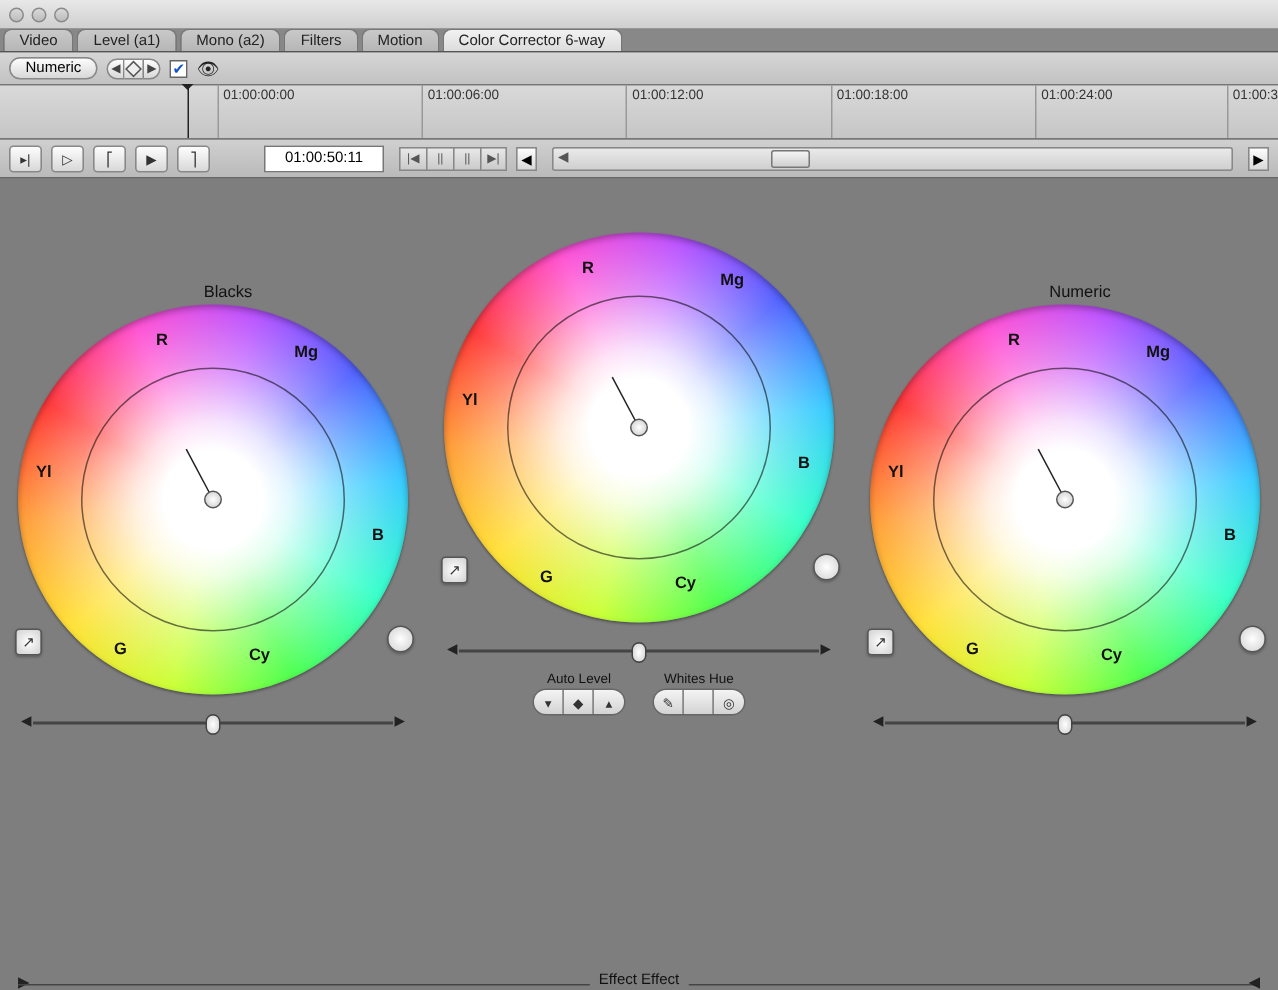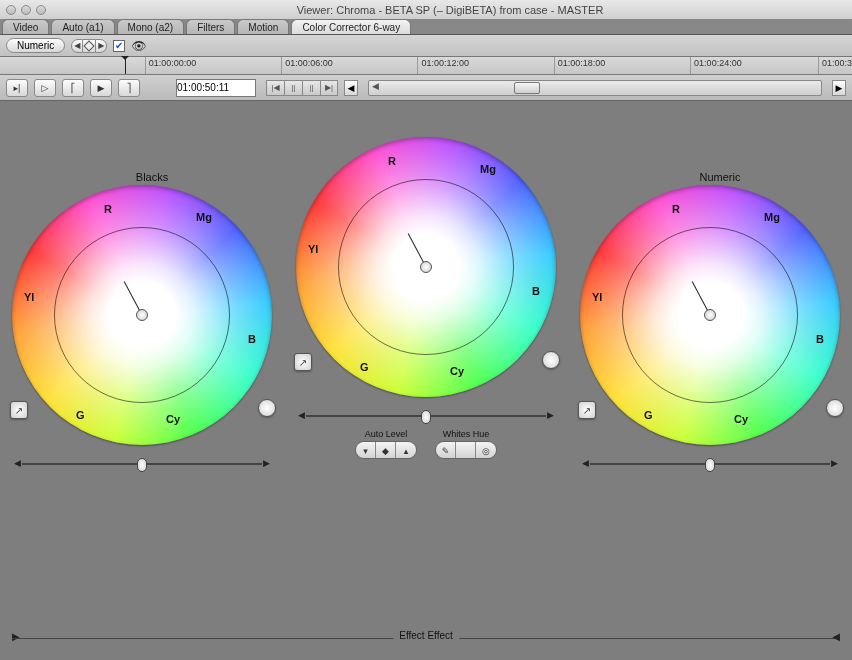--- a/index.html
+++ b/index.html
@@ -22,29 +22,29 @@
   .diamond { width: 8px; height: 8px; border: 1px solid #555; transform: rotate(45deg); background:#eee; }
   .segnav { display:flex; align-items:center; gap:0; }
   .segnav .sbtn{ width:12px;height:14px;background:linear-gradient(#fdfdfd,#d8d8d8);border:1px solid #888;display:flex;align-items:center;justify-content:center;font-size:8px;color:#444;cursor:pointer;}
   .segnav .sbtn:first-child{border-radius:8px 0 0 8px;}
   .segnav .sbtn:last-child{border-radius:0 8px 8px 0;}
   .segnav .sbtn.mid{border-left:none;border-right:none;}
   .chk { width:12px; height:12px; border:1px solid #666; background:#fff; display:inline-flex; align-items:center; justify-content:center; font-size:10px; color:#1155cc; cursor:pointer;}
   .eye { font-size:12px; color:#222; }
 
   
-  .ruler { height: 18px; background: linear-gradient(#d9d9d9,#c6c6c6); border-bottom: 1px solid #777; position: relative; font-size: 9px; color: #333; }
+  .ruler { height: 36px; background: linear-gradient(#d9d9d9,#c6c6c6); border-bottom: 1px solid #777; position: relative; font-size: 9px; color: #333; }
   .rtick { position:absolute; top:0; height:100%; border-left:1px solid #999; padding-left:3px; line-height:12px;}
   .rplay { position:absolute; top:0; left:14.7%; width:1px; height:100%; background:#222;}
   .rplay::before{content:"";position:absolute;top:-1px;left:-4px;border:4px solid transparent;border-top-color:#222;}
 
   
   .trow { height: 26px; background: linear-gradient(#d0d0d0,#bababa); border-bottom: 1px solid #666; display:flex; align-items:center; padding:0 6px; gap:6px;}
   .tbtn { width:22px; height:18px; background:linear-gradient(#fdfdfd,#d8d8d8); border:1px solid #888; border-radius:3px; display:inline-flex; align-items:center; justify-content:center; font-size:9px; cursor:pointer; color:#333;}
-  .tcbox { margin-left:30px; width:80px; height:18px; background:#fff; border:1px solid #777; font-size:10px; line-height:16px; }
+  .tcbox { margin-left:30px; width:80px; height:18px; background:#fff; border:1px solid #777; font-size:10px; text-align:center; line-height:16px; }
   .shuttle { display:flex; align-items:center; gap:0; margin-left:4px;}
   .shuttle .seg { height:16px; width:18px; background:linear-gradient(#e8e8e8,#cacaca); border:1px solid #888; border-right:none; display:flex;align-items:center;justify-content:center;font-size:8px;color:#555;}
   .shuttle .seg:last-child{border-right:1px solid #888;}
   .scrubbar { flex:1; height:16px; background:linear-gradient(#eaeaea,#cfcfcf); border:1px solid #888; margin:0 4px; position:relative; border-radius:2px;}
   .scrubhandle{position:absolute;left:32%;top:1px;width:26px;height:12px;background:linear-gradient(#f5f5f5,#cfcfcf);border:1px solid #777;border-radius:2px;}
   .scrubbar::before{content:"◀";position:absolute;left:3px;top:0;font-size:9px;color:#555;}
   .arrowbtn{width:14px;height:16px;background:linear-gradient(#fdfdfd,#d8d8d8);border:1px solid #888;display:flex;align-items:center;justify-content:center;font-size:9px;cursor:pointer;}
 
   
   .main { background:#7e7e7e; height: calc(660px - 20px - 18px - 22px - 18px - 26px); position:relative; padding-top:70px;}
@@ -111,26 +111,25 @@
 </style>
 </head>
 <body>
 
 <div class="titlebar">
   <div class="traffic">
     <span></span>
     <span></span>
     <span></span>
   </div>
-  <div class="title">Viewer: Chroma - BETA SP (– DigiBETA) from case - MASTER</div>
 </div>
 
 <div class="tabbar">
   <div class="tab">Video</div>
-  <div class="tab">Auto (a1)</div>
+  <div class="tab">Level (a1)</div>
   <div class="tab">Mono (a2)</div>
   <div class="tab">Filters</div>
   <div class="tab">Motion</div>
   <div class="tab active">Color Corrector 6-way</div>
 </div>
 
 <div class="ctrlrow">
   <div class="pillbtn">Numeric</div>
   <div class="segnav">
     <div class="sbtn">◀</div>

